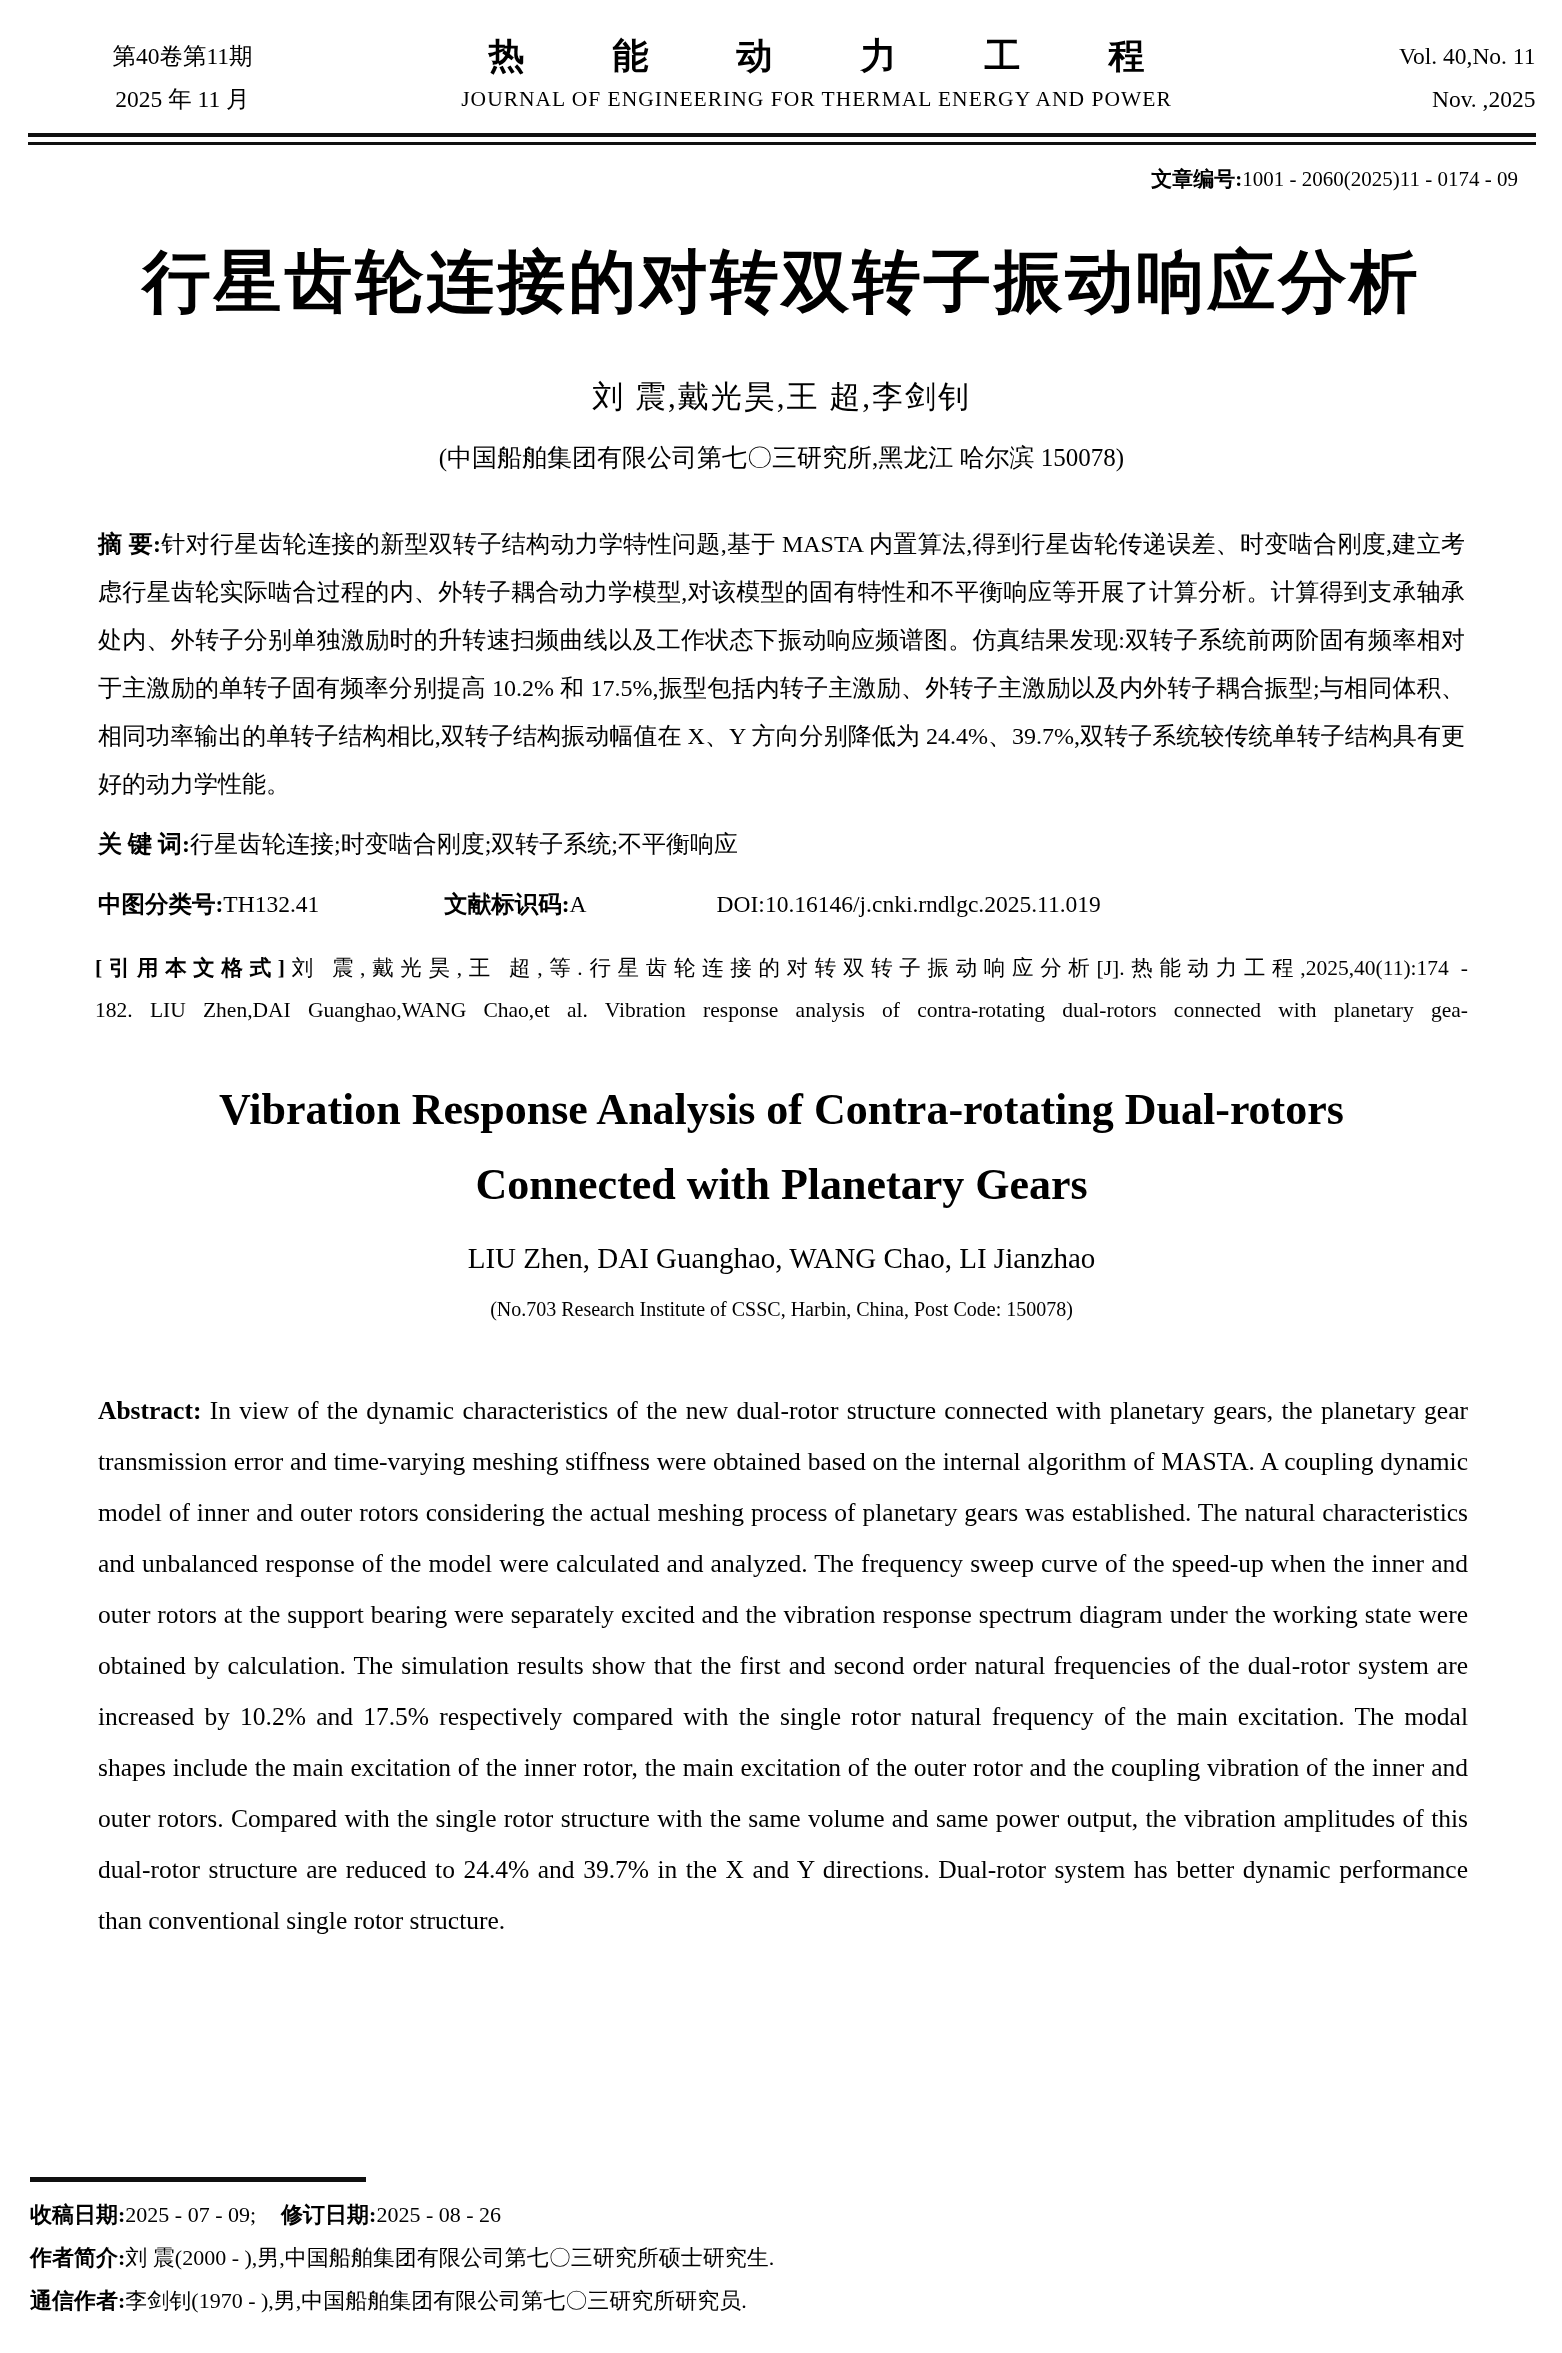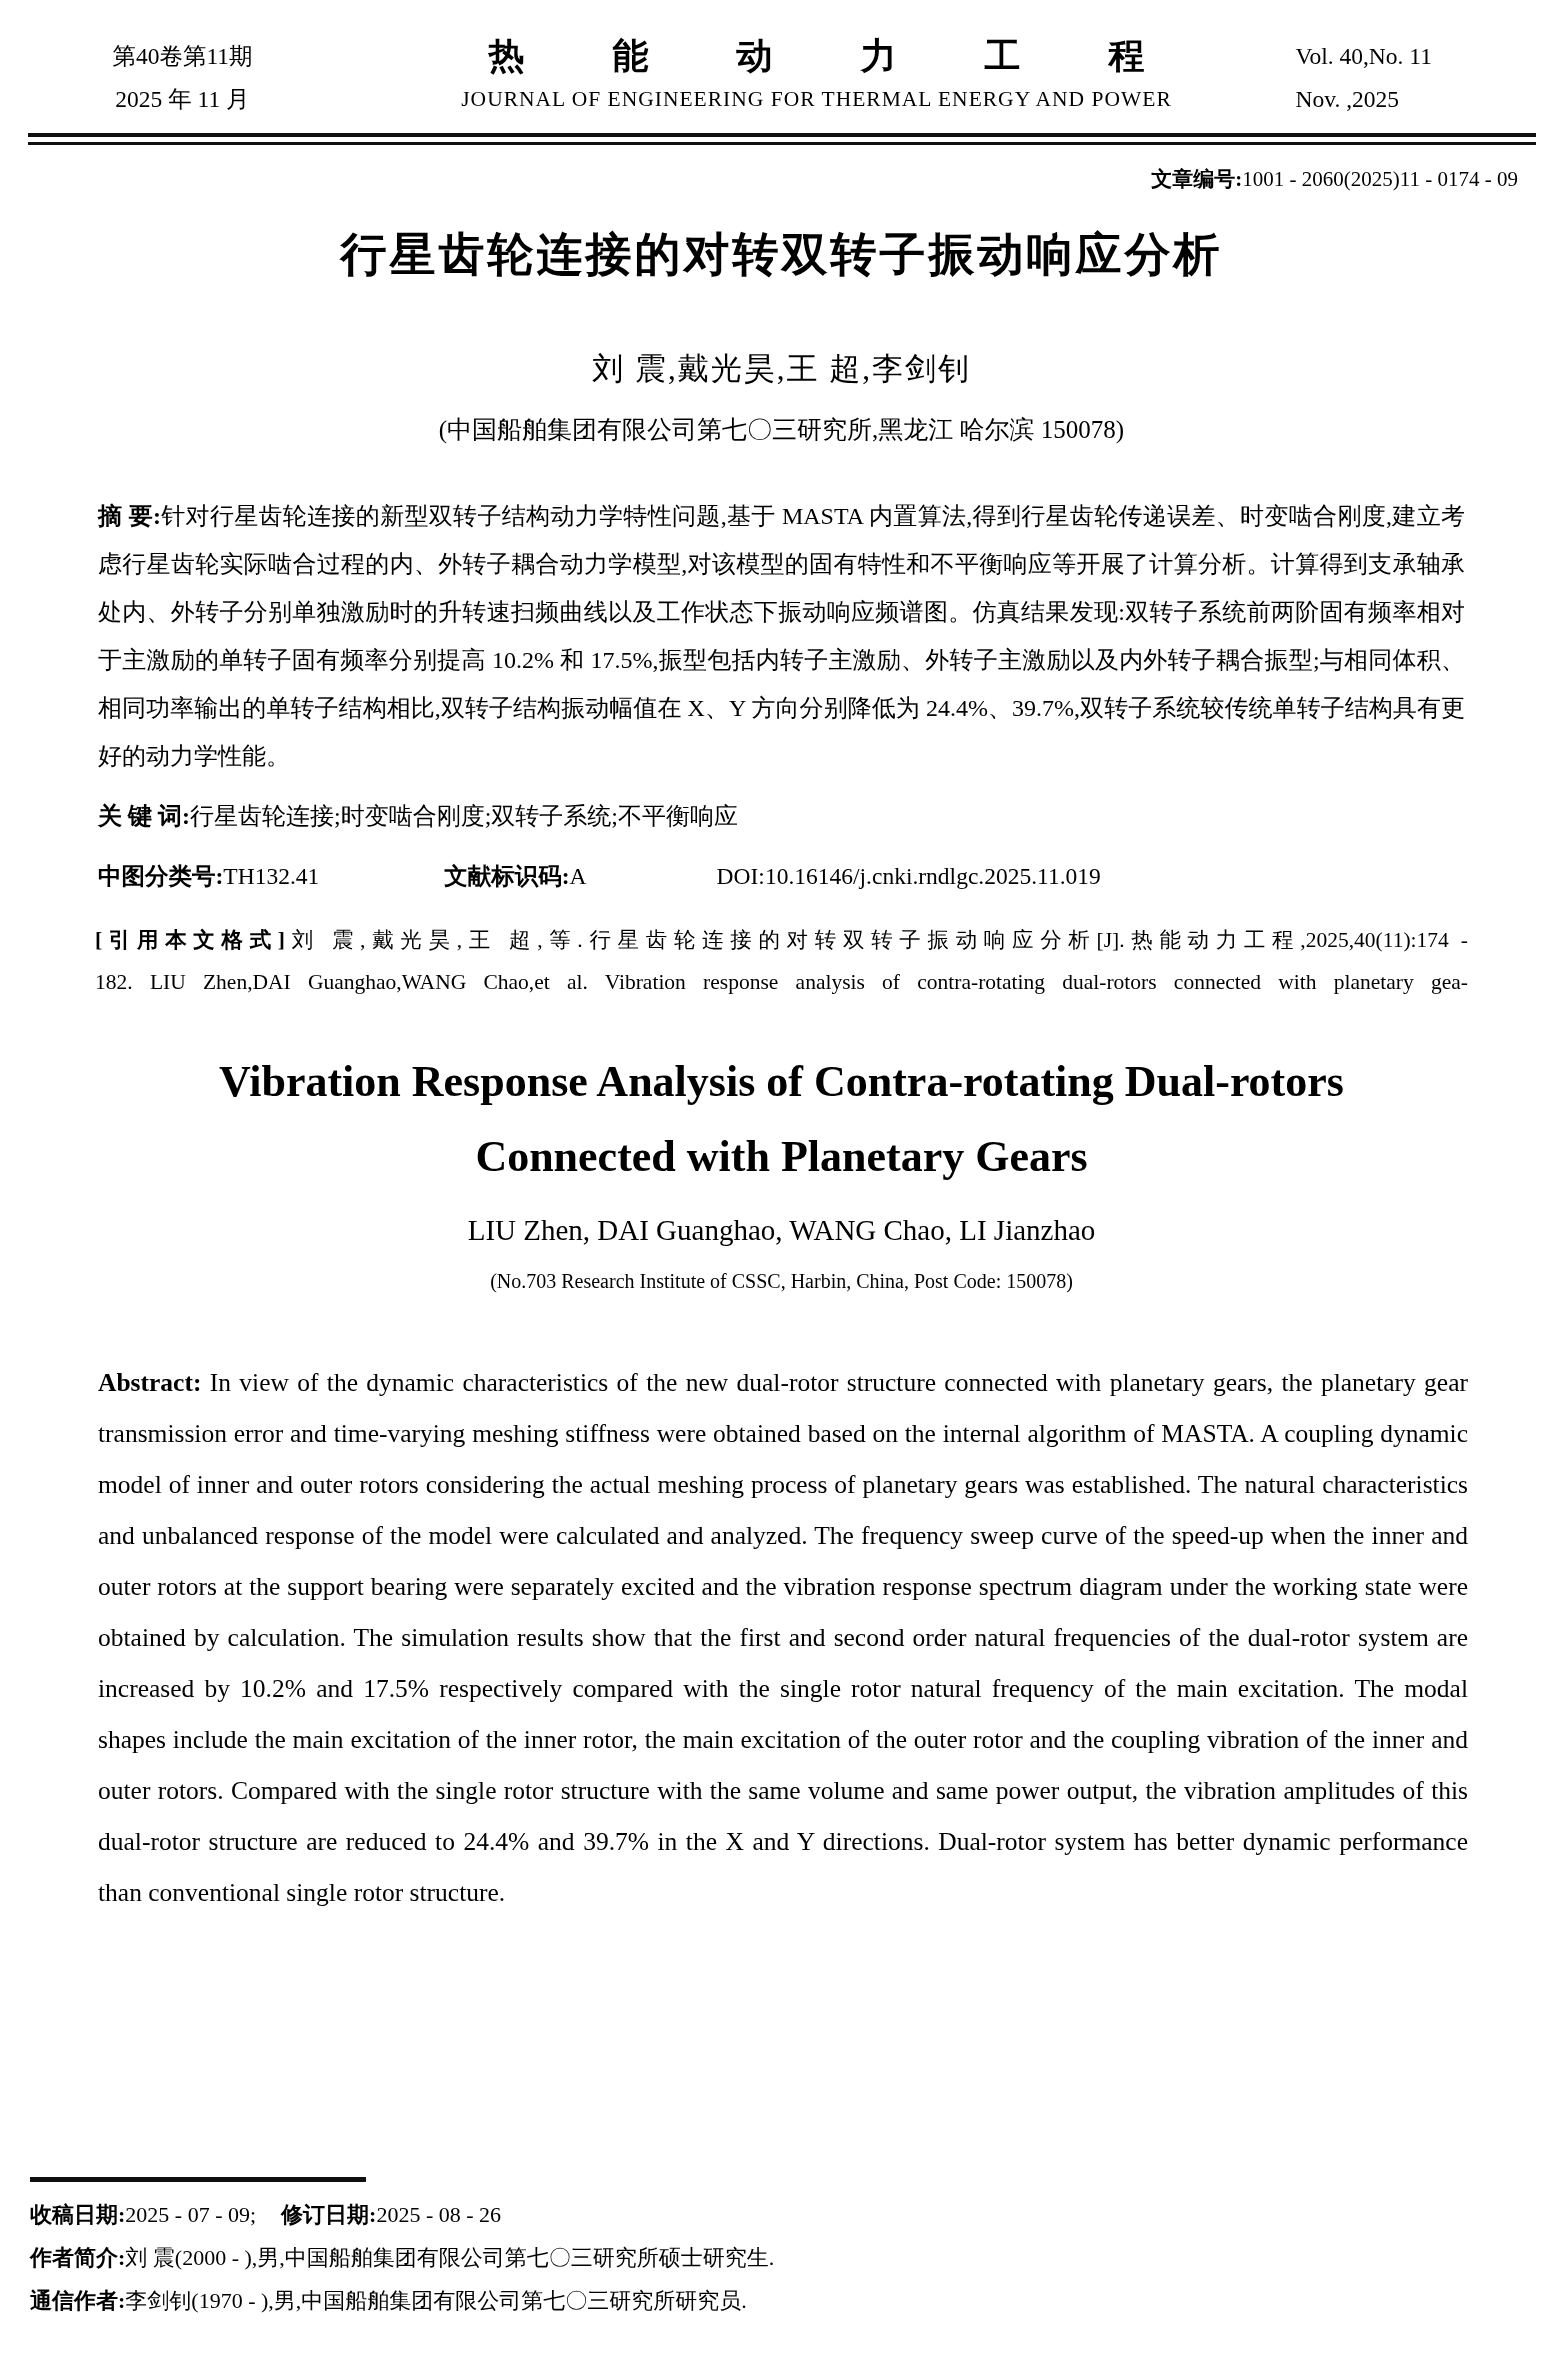--- a/index.html
+++ b/index.html
@@ -7,35 +7,35 @@
   .page {
     position:relative; width:1563px; height:2354px; overflow:hidden;
     background:#ffffff; color:#000;
     font-family:"Liberation Serif","DejaVu Serif",serif;
   }
   .b, .label { font-weight:bold; }
 
   
   .masthead { display:flex; margin:0 27.5px; padding-top:31px; align-items:flex-start; }
   .mh-left  { width:310px; text-align:center; }
-  .mh-right { width:240px; text-align:left; }
+  .mh-right { width:240px; text-align:right; }
   .mh-center{ flex:1; text-align:center; }
   .row1 { line-height:50px; font-size:23.5px; }
   .row2 { line-height:37px;  font-size:23.5px; }
   .mh-center .row1 { font-size:36px; font-weight:bold; }
   .mh-center .row1 span { letter-spacing:88px; margin-right:-88px; }
   .mh-center .row2 { font-size:21.5px; letter-spacing:1px; }
 
   .double-rule { margin:15px 27.5px 0; }
   .double-rule .r1 { height:4px; background:#101010; }
   .double-rule .r2 { height:3px; background:#101010; margin-top:5px; }
 
   .article-number { text-align:right; margin:20px 45px 0 0; font-size:21px; }
 
-  .title-cn { text-align:center; margin-top:24px; font-size:46px; font-weight:bold;
+  .title-cn { text-align:center; margin-top:52px; font-size:68px; font-weight:bold;
               letter-spacing:3px; line-height:75px; }
   .authors-cn { text-align:center; margin-top:56px; font-size:31px; letter-spacing:2px; }
   .affil-cn   { text-align:center; margin-top:23px;  font-size:25px; }
 
   .abstract-cn { margin:46px 98px 0; font-size:24px; line-height:48px; text-align:justify; }
   .keywords    { margin:20px 98px 0; font-size:24px; line-height:32px; }
   .classification { margin:29px 98px 0; font-size:23.5px; line-height:30px; }
   .classification .sp1 { display:inline-block; width:125px; }
   .classification .sp2 { display:inline-block; width:130px; }
 

